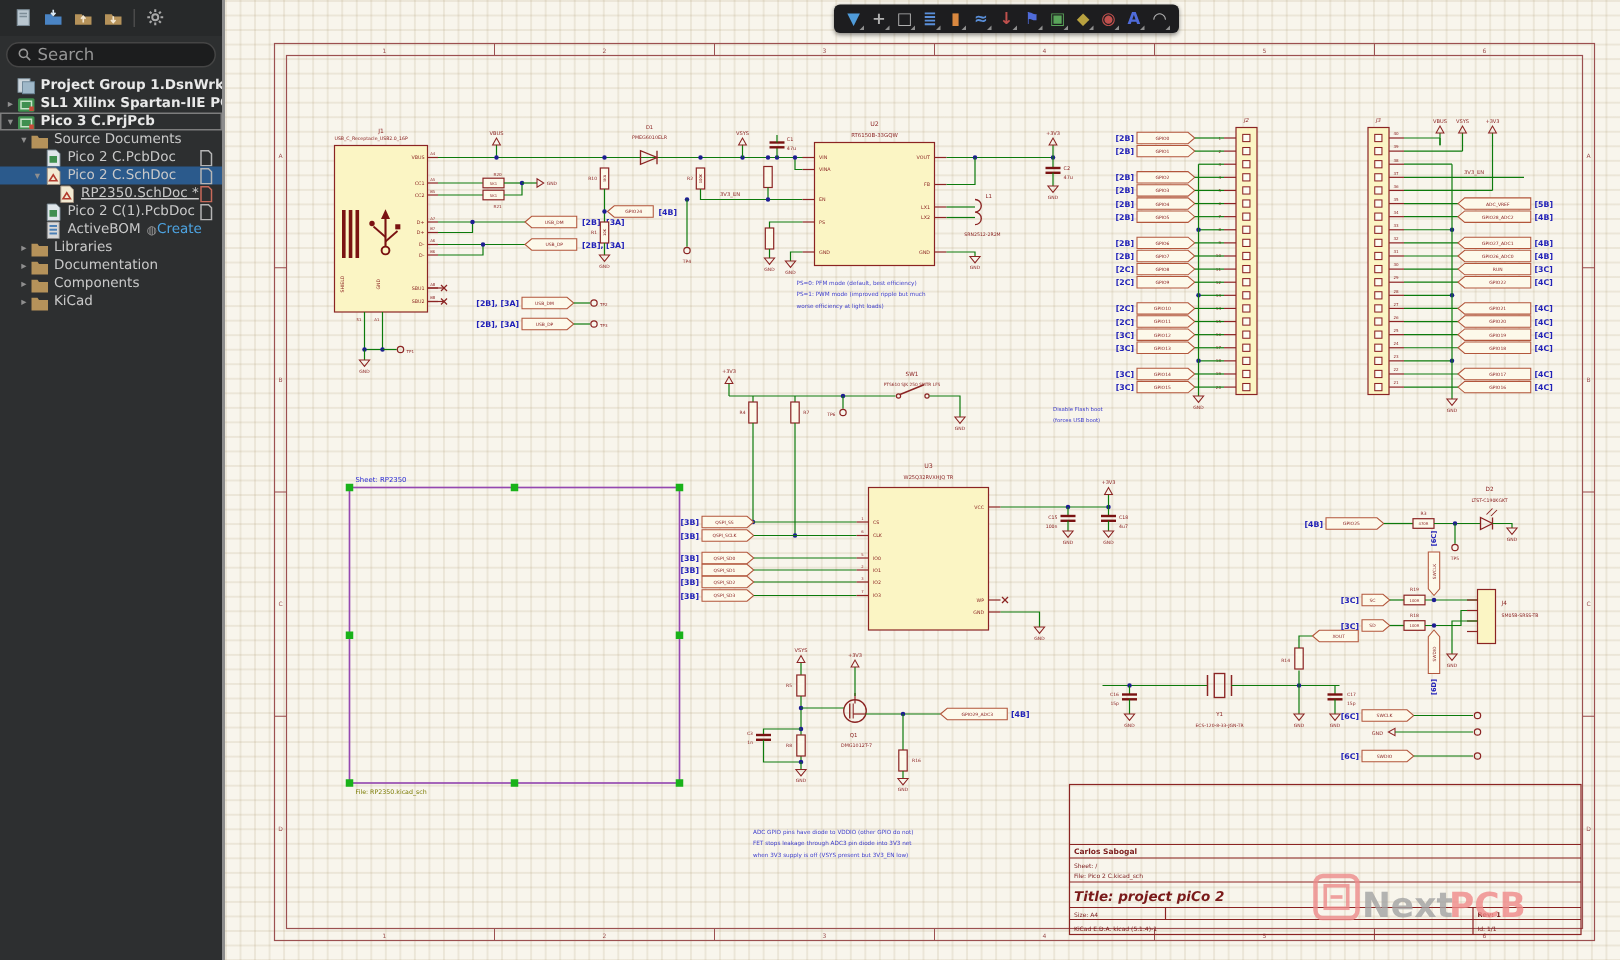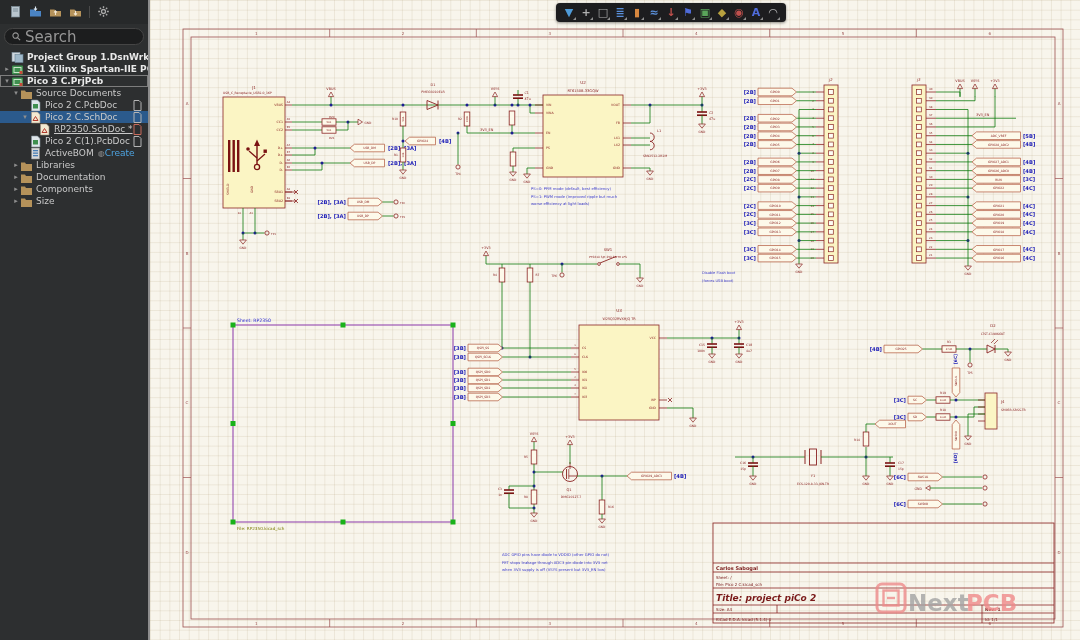--- a/index.html
+++ b/index.html
@@ -1,21 +1,21 @@
 <!DOCTYPE html>
 <html><head>
 <meta charset="utf-8">
 <style>
   html,body{margin:0;padding:0;background:#1e1e1e;}
   #stage{position:relative;width:1080px;height:640px;overflow:hidden;font-family:"DejaVu Sans",sans-serif;}
   
   #sidebar{position:absolute;left:0;top:0;width:148px;height:640px;background:#2d2f30;border-right:2px solid #8d8d8d;box-sizing:content-box;}
   #side-toolbar{height:24px;display:flex;align-items:center;gap:7px;padding:0 9px;background:#27292a;}
   #side-toolbar .sep{width:1px;height:12px;background:#4a4a4a;}
-  #searchbox{margin:4px 4px 6px 4px;height:15px;background:#1c1d1e;border:1px solid #454545;border-radius:9px;display:flex;align-items:center;gap:4px;padding:0 7px;color:#969696;font-size:15px;}
+  #searchbox{margin:4px 4px 6px 4px;height:15px;background:#1c1d1e;border:1px solid #454545;border-radius:9px;display:flex;align-items:center;gap:4px;padding:0 7px;color:#969696;font-size:11px;}
   #tree{font-size:9px;color:#c9c9c9;}
   .trow{display:flex;align-items:center;height:12px;white-space:nowrap;position:relative;}
   .trow .arr{width:8px;flex:0 0 8px;color:#8f8f8f;font-size:7px;line-height:12px;text-align:center;}
   .trow .lbl{margin-left:3px;overflow:hidden;}
   .trow.bold .lbl{font-weight:bold;color:#e9e9e9;}
   .trow.selected{background:#2b5a8c;}
   .trow.focused{outline:1px solid #7d7d7d;outline-offset:-1px;}
   .trow .trail{margin-left:auto;margin-right:6px;display:flex;align-items:center;}
   .trow .create{color:#4da3e0;}
   .trow .info{margin-left:4px;color:#9a9a9a;font-size:8px;}
@@ -219,21 +219,21 @@
           </span>
           <span class="lbl">Components</span>
         </div>
         <div class="trow" style="padding-left: 12px;">
           <span class="arr">▸</span>
           <span style="display: flex;">
             <svg width="13" height="13" viewBox="0 0 13 13">
               <path d="M1 3.5h4l1 1.5h6v7H1z" fill="#b5925a"></path>
             </svg>
           </span>
-          <span class="lbl">Size</span>
+          <span class="lbl">KiCad</span>
         </div>
       </div>
   </aside>
 
   <div id="canvas">
     <svg id="sch" width="930" height="640" viewBox="0 0 930 640">
       <g id="gen">
           <rect x="33" y="29" width="880" height="598" fill="none" stroke="#9c5050" stroke-width="0.8"></rect>
           <rect x="41" y="37" width="864" height="582" fill="none" stroke="#9c5050" stroke-width="0.8"></rect>
           <line x1="179.66666666666666" y1="29" x2="179.66666666666666" y2="37" stroke="#9c5050" stroke-width="0.7"></line>

